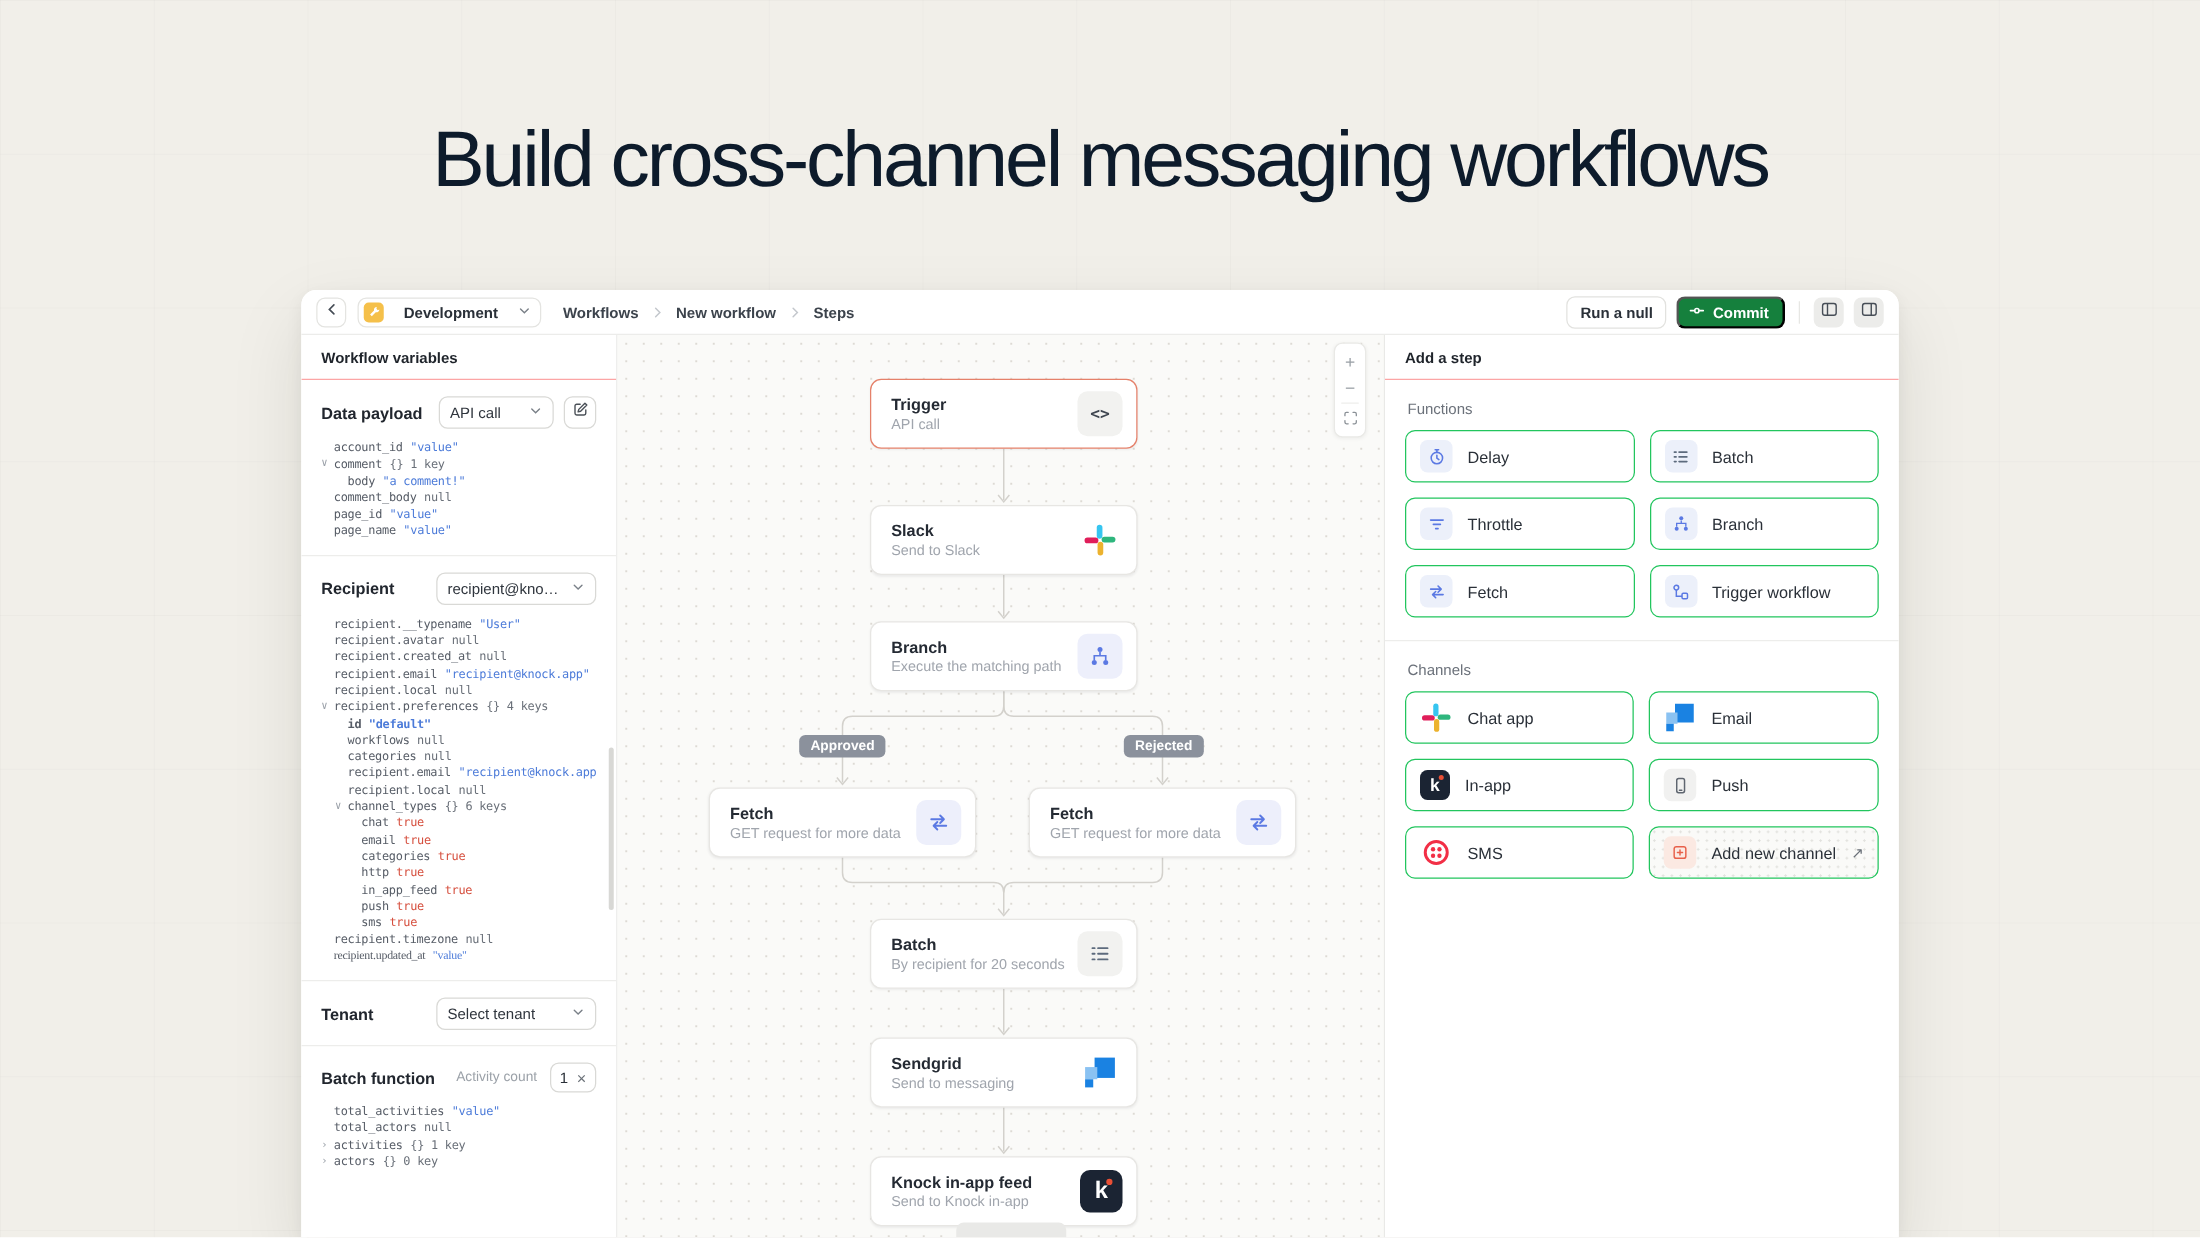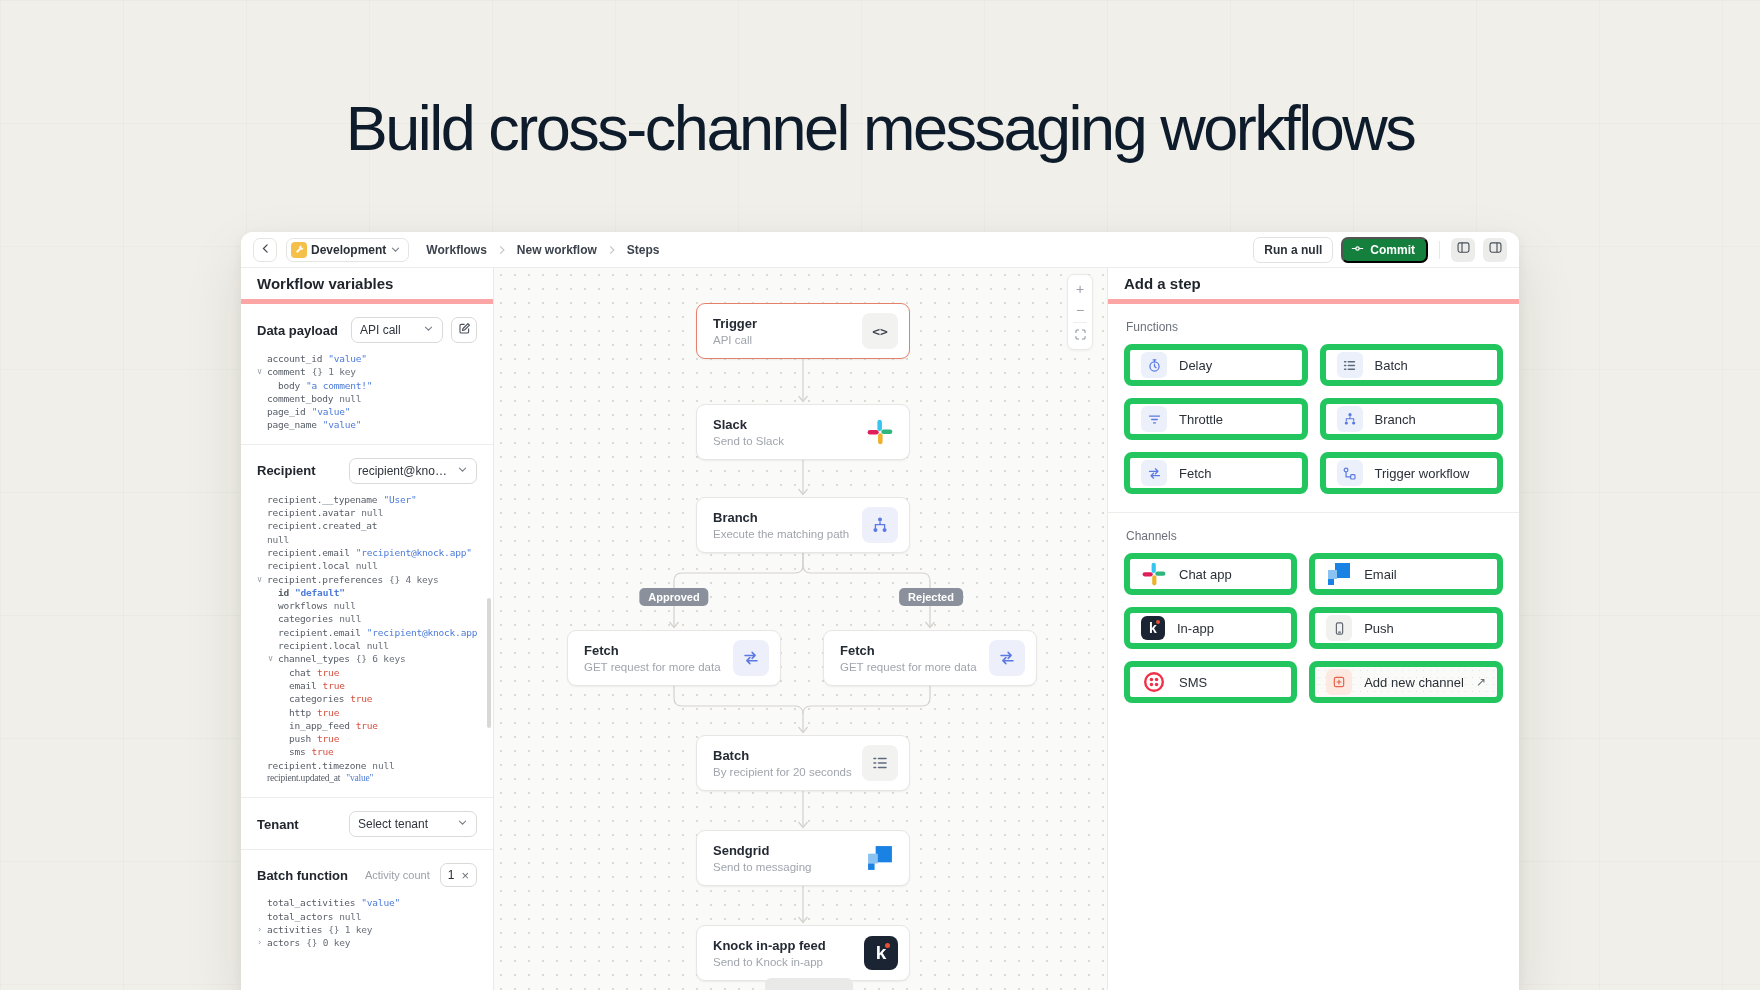--- a/index.html
+++ b/index.html
@@ -25,40 +25,40 @@
     box-shadow: 0 24px 60px rgba(30,30,20,.10), 0 4px 14px rgba(30,30,20,.06);
     overflow: hidden;
   }
   
   .topbar { position:absolute; left:0; top:0; width:100%; height:36px;
     display:flex; align-items:center; gap:9px; padding:0 12px;
     border-bottom:1px solid #ececea; background:#fff; }
   .icon-btn { width:24px; height:24px; border:1px solid #e4e4e1; border-radius:7px;
     background:#fff; display:flex; align-items:center; justify-content:center; cursor:pointer; }
   .env-badge { height:24px; border:1px solid #e4e4e1; border-radius:7px; background:#fff;
-    display:flex; align-items:center; gap:4px; padding:0 7px 0 4px; cursor:pointer; }
+    display:flex; align-items:center; gap:16px; padding:0 7px 0 4px; cursor:pointer; }
   .env-emoji { width:16px; height:16px; border-radius:4px; background:#f5c04a;
     display:flex; align-items:center; justify-content:center; }
   .env-label { font-size:12px; font-weight:700; color:#2a3038; }
   .crumbs { display:flex; align-items:center; gap:9px; margin-left:8px; }
   .crumb { font-size:12px; font-weight:700; color:#3c434c; cursor:pointer; }
   .crumb-sep { display:flex; align-items:center; color:#c3c7cc; }
   .topbar-right { margin-left:auto; display:flex; align-items:center; gap:8px; }
   .btn-secondary { height:26px; padding:0 10px; border:1px solid #e2e2df; border-radius:7px;
     background:#fff; font-size:12px; font-weight:700; color:#2a3038; display:flex; align-items:center; cursor:pointer; }
   .btn-commit { height:26px; padding:0 11px 0 8px; border-radius:7px; color:#fff;
     font-size:12px; font-weight:700; display:flex; align-items:center; gap:6px; cursor:pointer; }
   .tb-divider { width:1px; height:18px; background:#e7e7e4; margin:0 3px; }
   .panel-btn { width:24px; height:24px; border-radius:6px; background:#ececea;
     display:flex; align-items:center; justify-content:center; cursor:pointer; }
   
   .left-panel { position:absolute; left:0; top:36px; width:253px; height:722px;
     background:#fff; border-right:1px solid #e9e9e7; overflow:hidden; }
   .panel-header { height:36px; display:flex; align-items:center; padding:0 16px;
-    border-bottom:5px solid #fca5a5; font-size:15px; font-weight:700; color:#1f242b; }
+    border-bottom:1px solid #fca5a5; font-size:12px; font-weight:700; color:#1f242b; }
   .sb-section { padding:13px 16px 12px; }
   .sb-section + .sb-section { border-top:1px solid #ededeb; }
   .sb-row { display:flex; align-items:center; justify-content:space-between; }
   .sb-label { font-size:13px; font-weight:700; color:#21262e; }
   .sel { height:26px; border:1px solid #d9d9d6; border-radius:7px; background:#fff;
     display:flex; align-items:center; justify-content:space-between; gap:6px;
     padding:0 8px; font-size:12px; color:#2f353d; cursor:pointer; }
   .sel-sm { width:92px; } .sel-md { width:128px; }
   .sel-val { white-space:nowrap; overflow:hidden; text-overflow:ellipsis; }
   .edit-btn { width:26px; height:26px; border:1px solid #d9d9d6; border-radius:7px;
@@ -109,21 +109,21 @@
   .zoom-btn { width:22px; height:21px; display:flex; align-items:center; justify-content:center;
     color:#9aa0a6; font-size:14px; cursor:pointer; }
   .zoom-sep { width:14px; height:1px; background:#eeeeec; margin:2px 0; }
   
   .right-panel { position:absolute; right:0; top:36px; width:412px; height:722px;
     background:#fff; border-left:1px solid #e9e9e7; }
   .rp-section { padding:2px 16px 18px; }
   .rp-section + .rp-section { border-top:1px solid #ededeb; }
   .rp-label { font-size:12px; color:#6b717a; margin:14px 2px 10px; }
   .step-grid { display:grid; grid-template-columns:1fr 1fr; gap:12px; }
-  .step-card { height:42px; border:6px solid #22c55e; border-radius:8px; background:#fff;
+  .step-card { height:42px; border:1px solid #22c55e; border-radius:8px; background:#fff;
     display:flex; align-items:center; gap:12px; padding:0 11px; cursor:pointer; }
   .step-card .lbl { font-size:13px; font-weight:500; color:#2a3038; white-space:nowrap; }
   .step-icon { width:26px; height:26px; border-radius:6px; display:flex;
     align-items:center; justify-content:center; flex:none; }
   .fn-icon { background:#ecf0fa; }
   .push-bg { background:#f1f1f0; }
   .addch-bg { background:#fbe9e2; }
   .card-dotted { background-color:#fafaf8;
     background-image:radial-gradient(#e2e2de 0.9px, transparent 0.9px); background-size:7px 7px; }
   .ext-arrow { margin-left:auto; color:#6a7078; font-size:12px; }
@@ -260,21 +260,21 @@
         </div>
         <div class="jtree">
             <div class="trow" style="padding-left: 10px;">
               <span class="tkey">recipient.__typename</span>
               <span class="tval v-str">"User"</span>
             </div>
             <div class="trow" style="padding-left: 10px;">
               <span class="tkey">recipient.avatar</span>
               <span class="tval v-null">null</span>
             </div>
-            <div class="trow" style="padding-left: 10px; flex-direction: column;">
+            <div class="trow" style="padding-left: 10px;">
               <span class="tkey">recipient.created_at</span>
               <span class="tval v-null">null</span>
             </div>
             <div class="trow" style="padding-left: 10px;">
               <span class="tkey">recipient.email</span>
               <span class="tval v-str">"recipient@knock.app"</span>
             </div>
             <div class="trow" style="padding-left: 10px;">
               <span class="tkey">recipient.local</span>
               <span class="tval v-null">null</span>

